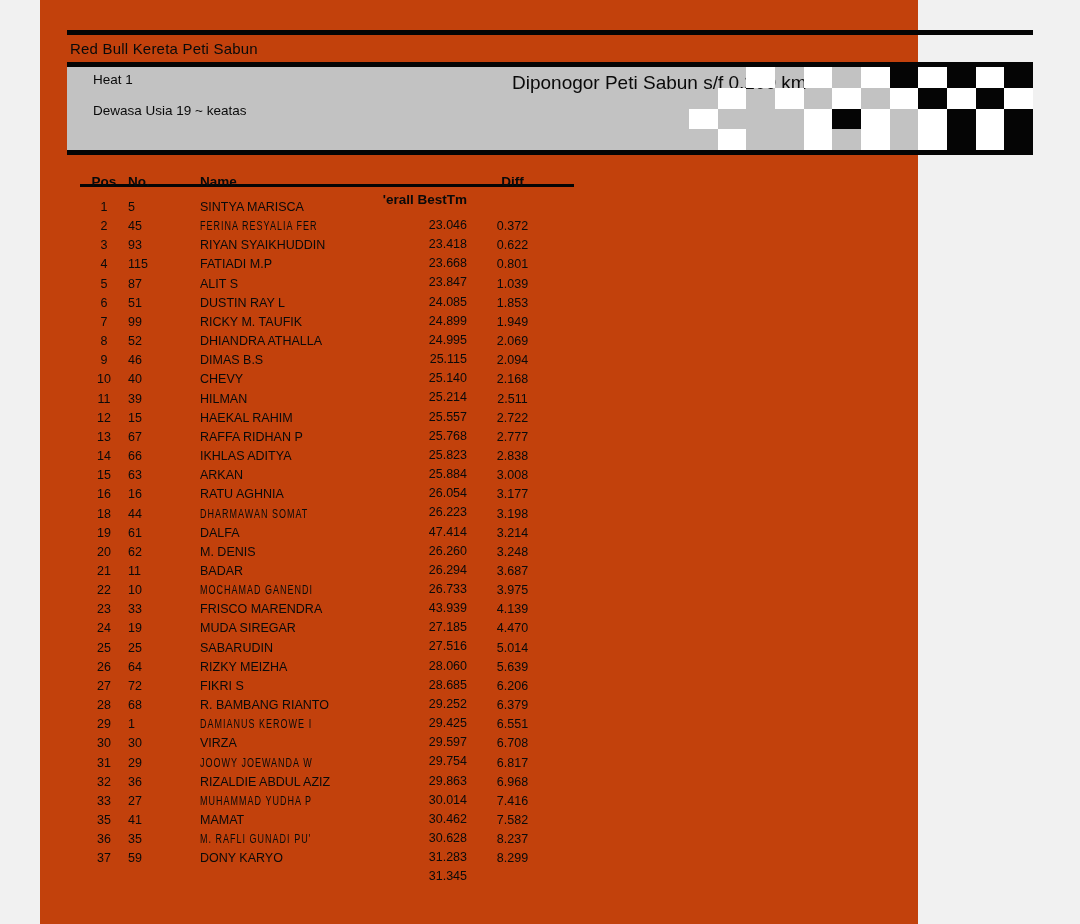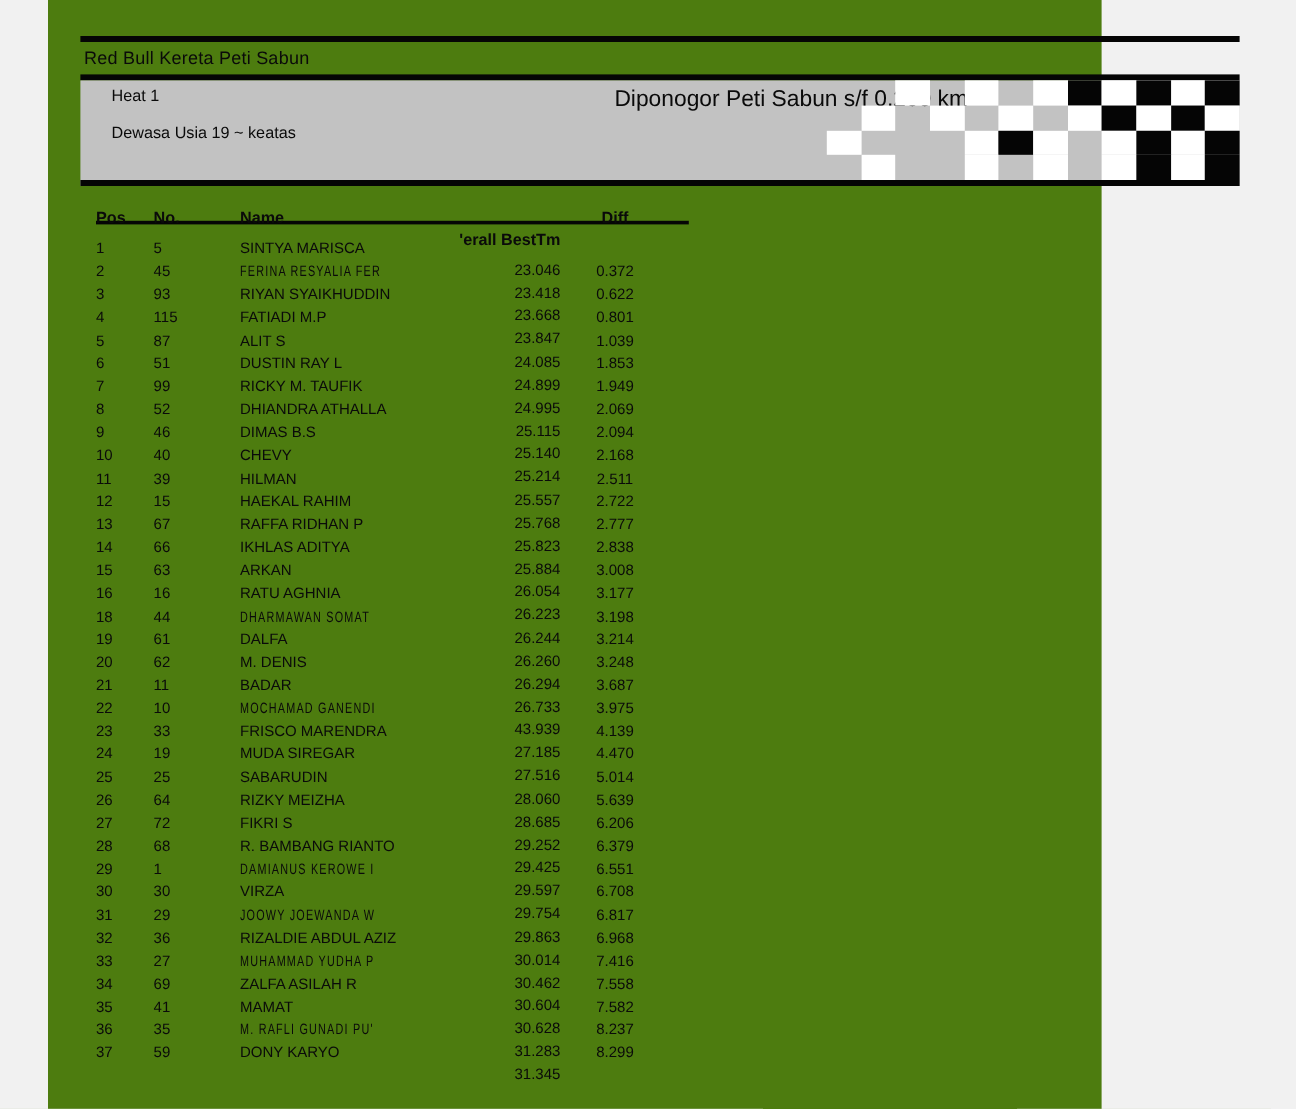--- a/index.html
+++ b/index.html
@@ -7,21 +7,21 @@
     width: 1080px; height: 924px;
     background: #f1f1f1;
     font-family: "Liberation Sans", "DejaVu Sans", sans-serif;
     color: #0a0a0a;
     overflow: hidden;
   }
   .page {
     position: absolute;
     left: 40px; top: 0;
     width: 878px; height: 924px;
-    background: #4d7c0f;
+    background: #c2410c;
   }
   .divider {
     position: absolute;
     left: 27px; width: 966px; height: 5px;
     background: #050505;
   }
   .divider-top { top: 30px; }
   .divider-title-bottom { top: 62px; }
   .doc-title {
     position: absolute;
@@ -77,21 +77,21 @@
     margin-top: 3px;
     height: 3px;
     background: #050505;
   }
   .tbody { margin-top: 2px; }
   .trow {
     height: 19.17px;
     font-size: 12.5px;
   }
   .cell { white-space: nowrap; overflow: hidden; }
-  .c-pos  { text-align: left; }
+  .c-pos  { text-align: center; }
   .c-no   { }
   .c-name { text-align: left; padding-left: 14px; }
   .c-best { text-align: right; margin-top: 36px; }
   .c-diff { text-align: center; padding-right: 16px; }
   .narrow {
     display: inline-block;
     transform: scaleX(0.72);
     transform-origin: left center;
     letter-spacing: 1.4px;
     white-space: nowrap;
@@ -283,21 +283,21 @@
           <div class="cell c-pos">16</div>
           <div class="cell c-no">16</div>
           <div class="cell c-name">RATU AGHNIA</div>
           <div class="cell c-best">26.223</div>
           <div class="cell c-diff">3.177</div>
         </div>
         <div class="trow">
           <div class="cell c-pos">18</div>
           <div class="cell c-no">44</div>
           <div class="cell c-name"><span class="narrow">DHARMAWAN SOMAT</span></div>
-          <div class="cell c-best">26.244</div>
+          <div class="cell c-best">47.414</div>
           <div class="cell c-diff">3.198</div>
         </div>
         <div class="trow">
           <div class="cell c-pos">19</div>
           <div class="cell c-no">61</div>
           <div class="cell c-name">DALFA</div>
           <div class="cell c-best">26.260</div>
           <div class="cell c-diff">3.214</div>
         </div>
         <div class="trow">
@@ -392,27 +392,20 @@
           <div class="cell c-diff">6.968</div>
         </div>
         <div class="trow">
           <div class="cell c-pos">33</div>
           <div class="cell c-no">27</div>
           <div class="cell c-name"><span class="narrow">MUHAMMAD YUDHA P</span></div>
           <div class="cell c-best">30.462</div>
           <div class="cell c-diff">7.416</div>
         </div>
         <div class="trow">
-          <div class="cell c-pos">34</div>
-          <div class="cell c-no">69</div>
-          <div class="cell c-name">ZALFA ASILAH R</div>
-          <div class="cell c-best">30.604</div>
-          <div class="cell c-diff">7.558</div>
-        </div>
-        <div class="trow">
           <div class="cell c-pos">35</div>
           <div class="cell c-no">41</div>
           <div class="cell c-name">MAMAT</div>
           <div class="cell c-best">30.628</div>
           <div class="cell c-diff">7.582</div>
         </div>
         <div class="trow">
           <div class="cell c-pos">36</div>
           <div class="cell c-no">35</div>
           <div class="cell c-name"><span class="narrow">M. RAFLI GUNADI PU'</span></div>

